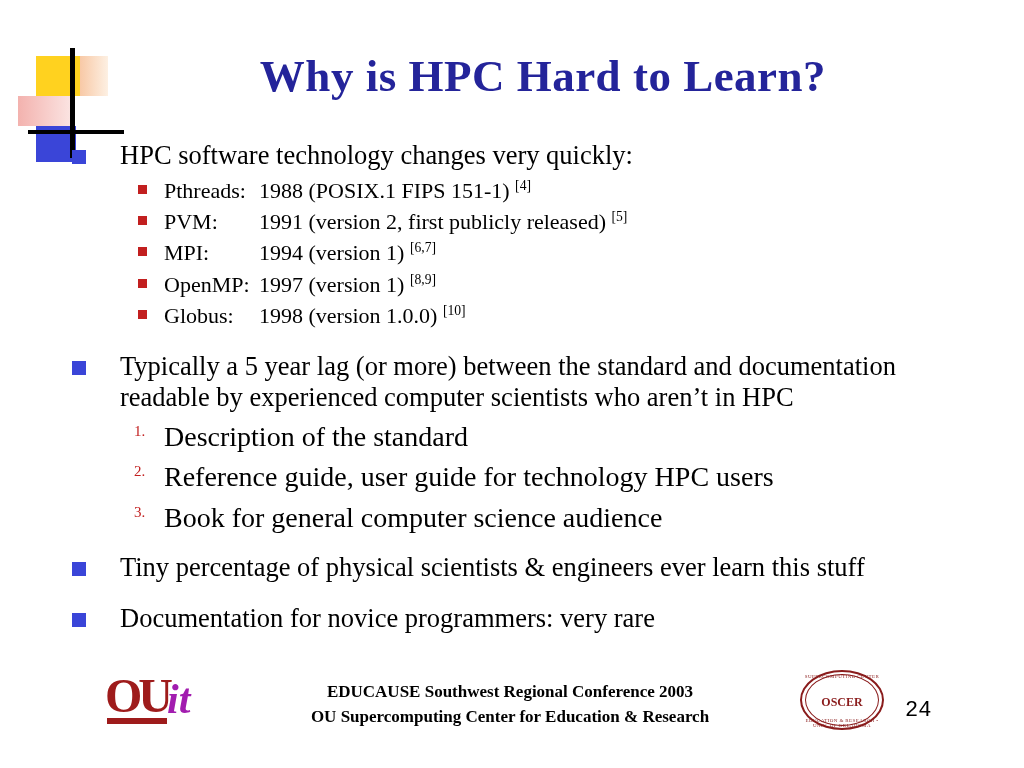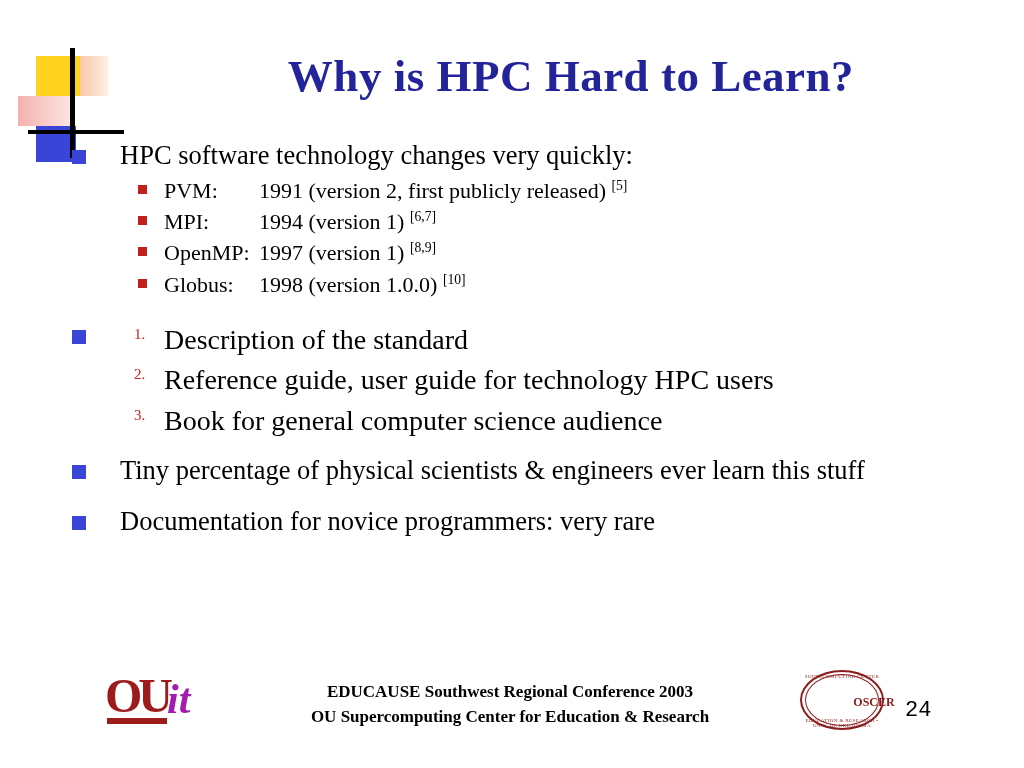--- a/index.html
+++ b/index.html
@@ -69,21 +69,21 @@
     left: 10px;
     top: 82px;
     width: 96px;
     height: 4px;
     background: #000000;
   }
 
   
   .slide-title {
     position: absolute;
-    left: 156px;
+    left: 128px;
     top: 52px;
     width: 830px;
     text-align: center;
     font-family: "Liberation Serif", serif;
     font-weight: bold;
     font-size: 45px;
     color: #24249a;
     letter-spacing: 0.5px;
     line-height: 1.1;
   }
@@ -284,21 +284,20 @@
   }
   .seal .seal-mid {
     position: absolute;
     left: 0; top: 25px;
     width: 84px;
     text-align: center;
     font-size: 12px;
     font-weight: bold;
     color: #8a1c1c;
     font-family: "Liberation Serif", serif;
-    margin-left: 32px;
   }
 </style>
 </head>
 <body>
 
 <div class="deco">
   <div class="sq-yellow"></div>
   <div class="sq-peach"></div>
   <div class="sq-red"></div>
   <div class="sq-blue"></div>
@@ -310,39 +309,44 @@
 
 <div class="body-area">
   <ul class="lvl1">
 
     <li class="b1">
       <span class="bullet"></span>
       <span class="txt">HPC software technology changes very quickly:</span>
       <ul class="lvl2">
         <li class="b2">
           <span class="bullet"></span>
+          <span class="label">Pthreads:</span><span>1988 (POSIX.1 FIPS 151-1)</span> <sup>[4]</sup>
+        </li>
+        <li class="b2">
+          <span class="bullet"></span>
           <span class="label">PVM:</span><span>1991 (version 2, first publicly released)</span> <sup>[5]</sup>
         </li>
         <li class="b2">
           <span class="bullet"></span>
           <span class="label">MPI:</span><span>1994 (version 1)</span> <sup>[6,7]</sup>
         </li>
         <li class="b2">
           <span class="bullet"></span>
           <span class="label">OpenMP:</span><span>1997 (version 1)</span> <sup>[8,9]</sup>
         </li>
         <li class="b2">
           <span class="bullet"></span>
           <span class="label">Globus:</span><span>1998 (version 1.0.0)</span> <sup>[10]</sup>
         </li>
       </ul>
     </li>
 
     <li class="b1 gap-before">
       <span class="bullet"></span>
+      <span class="txt">Typically a 5 year lag (or more) between the standard and documentation readable by experienced computer scientists who aren’t in HPC</span>
       <ol class="lvl2n">
         <li>Description of the standard</li>
         <li>Reference guide, user guide for technology HPC users</li>
         <li>Book for general computer science audience</li>
       </ol>
     </li>
 
     <li class="b1 gap-small">
       <span class="bullet"></span>
       <span class="txt">Tiny percentage of physical scientists &amp; engineers ever learn this stuff</span>

